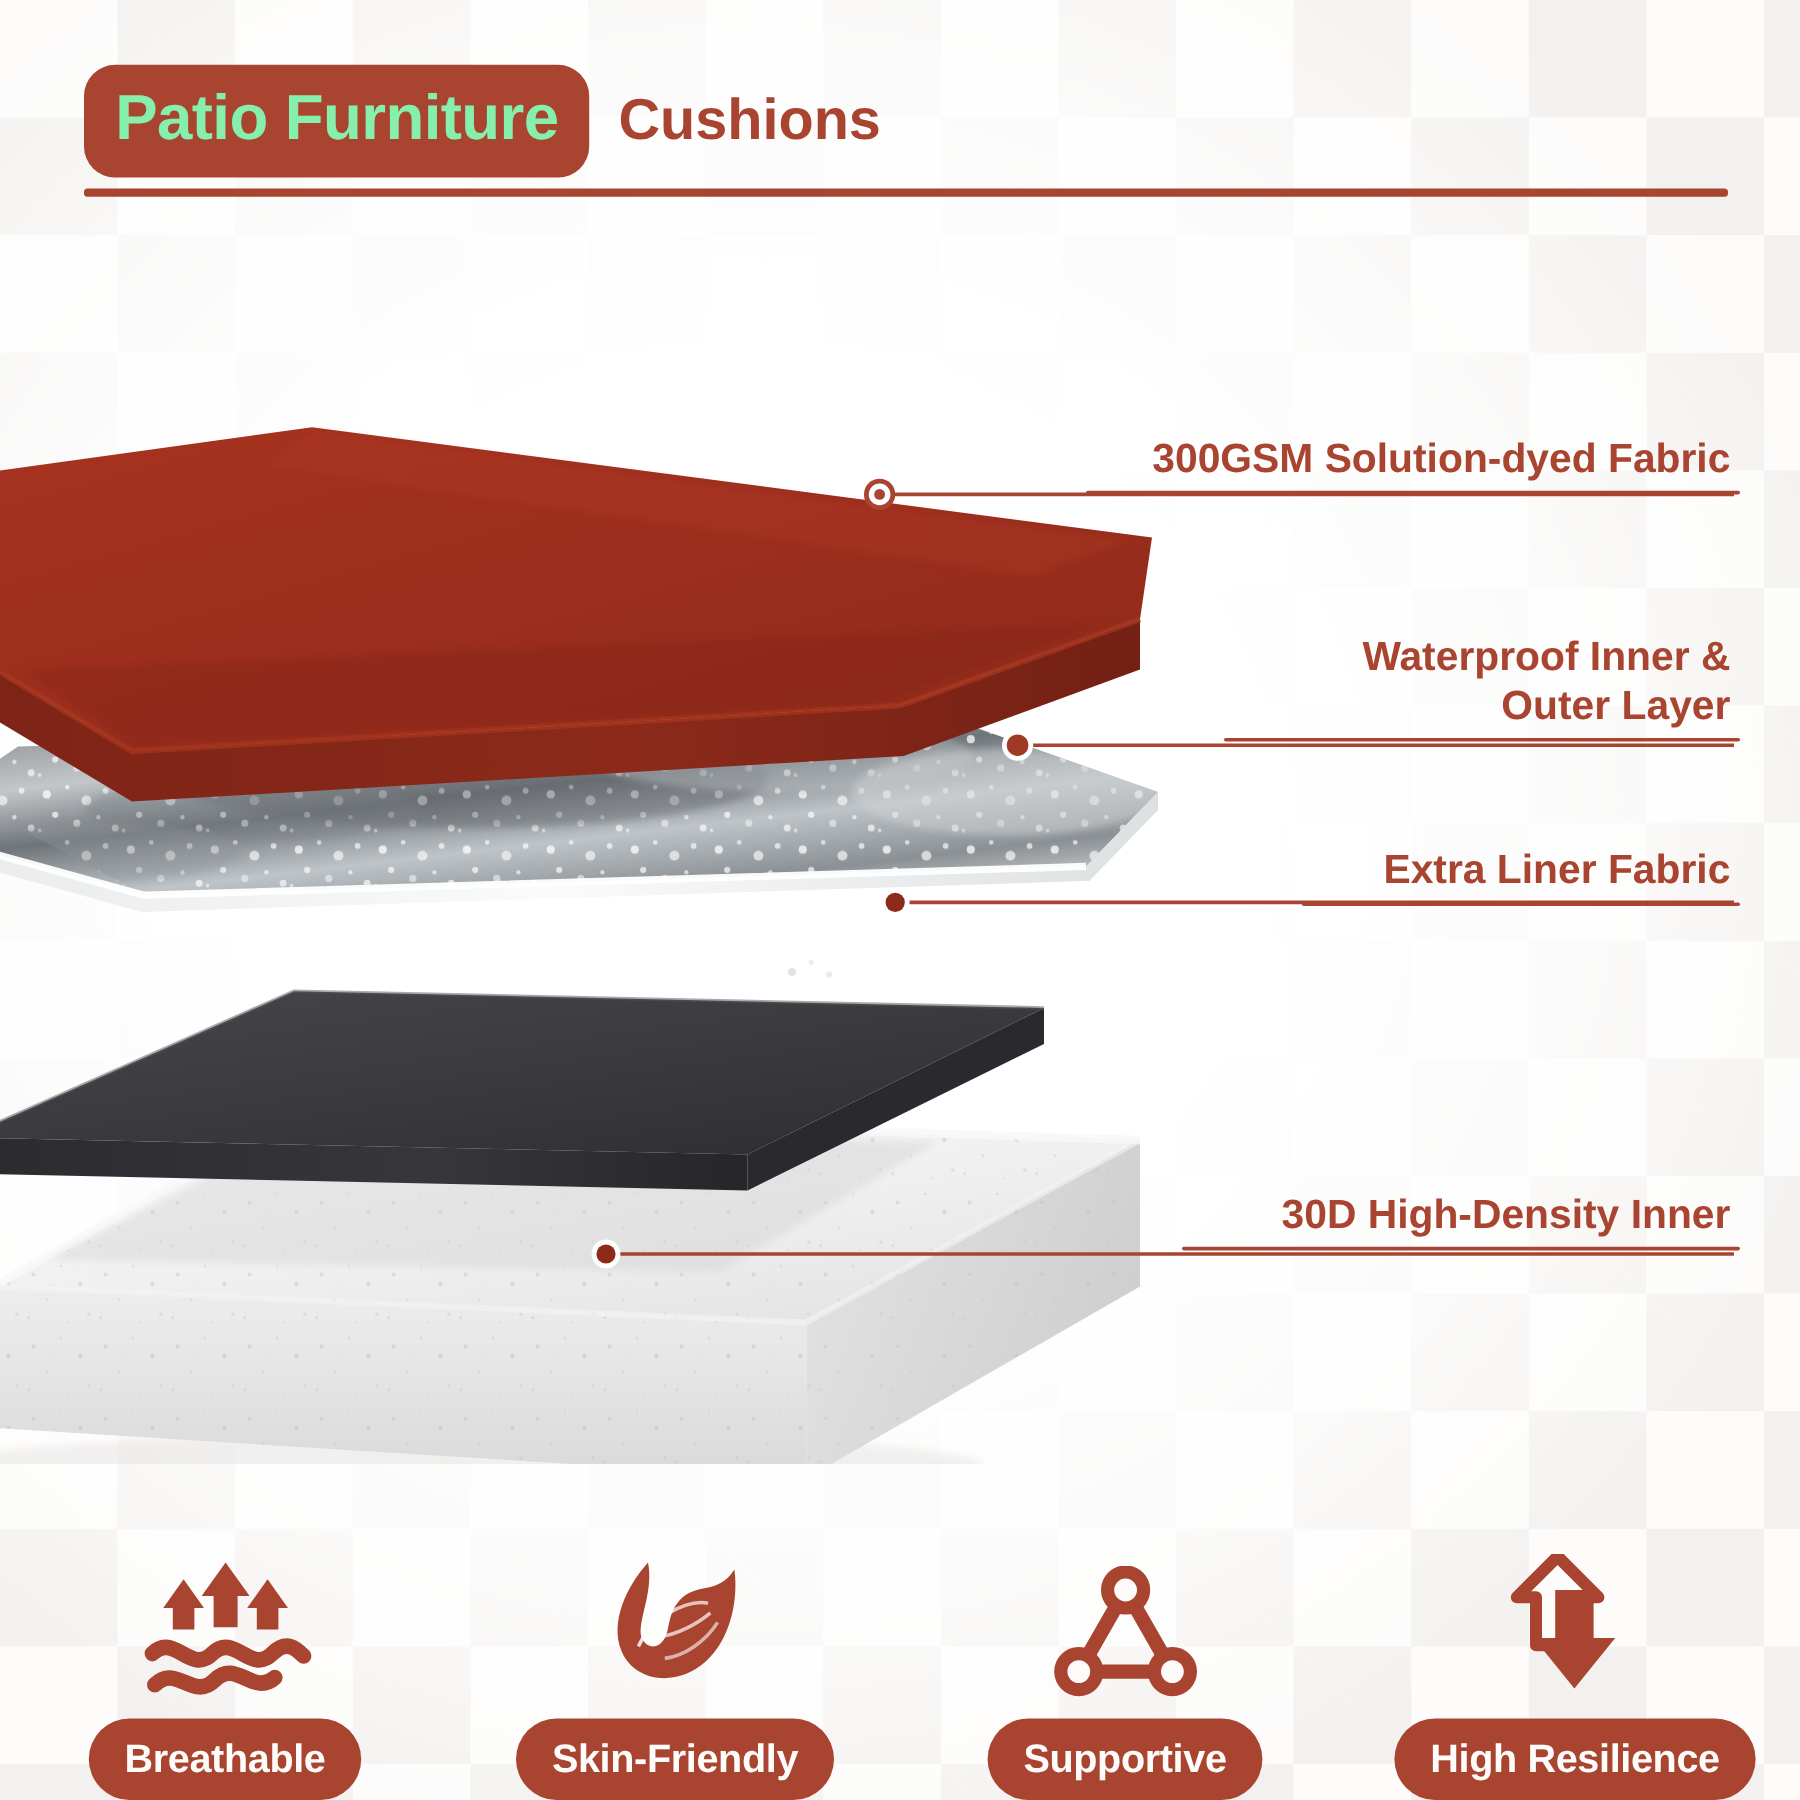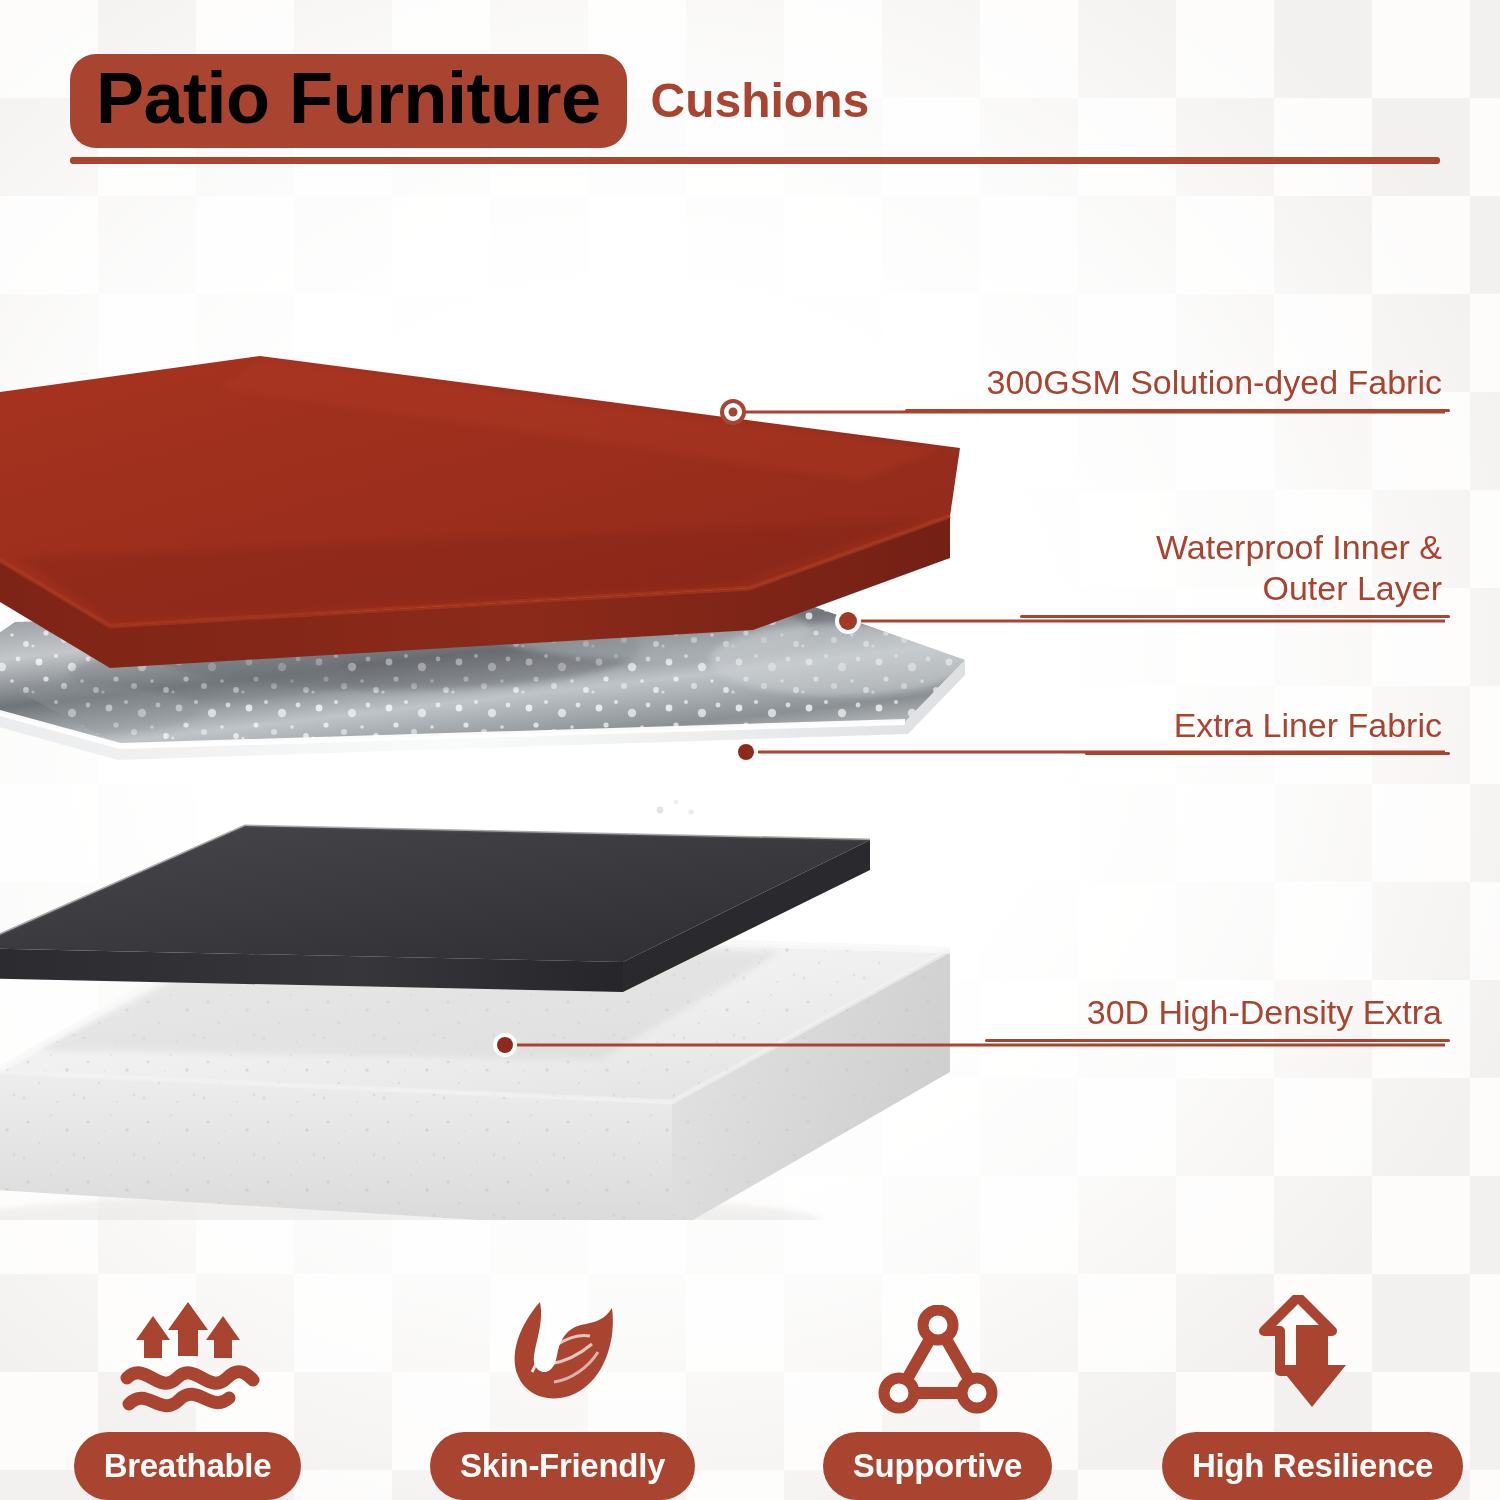--- a/index.html
+++ b/index.html
@@ -40,22 +40,22 @@
     height:98px;
   }
   .title-chip{
     background:#A8442F;
     border-radius:26px;
     padding:4px 26px 10px 26px;
     height:94px;
     display:flex; align-items:center;
   }
   .title-chip span{
-    color:#000000;
-    font-size:72px;
+    color:#86efac;
+    font-size:53px;
     font-weight:bold;
     letter-spacing:-0.5px;
     line-height:1;
     white-space:nowrap;
   }
   .title-tail{
     color:#A8442F;
     font-size:48px;
     font-weight:bold;
     line-height:1;
@@ -80,21 +80,21 @@
 
   
   .callout{
     position:absolute;
     z-index:25;
     text-align:right;
   }
   .callout .ctext{
     color:#A8442F;
     font-size:34px;
-    font-weight:normal;
+    font-weight:bold;
     line-height:1.2;
     white-space:pre-line;
     padding-right:8px;
     padding-bottom:6px;
   }
   .callout .cline{
     height:3px;
     background:#A8442F;
     width:100%;
     border-radius:2px;
@@ -346,21 +346,21 @@
 Outer Layer</div>
   <div class="cline"></div>
 </div>
 
 <div class="callout" id="callout-2">
   <div class="ctext">Extra Liner Fabric</div>
   <div class="cline"></div>
 </div>
 
 <div class="callout" id="callout-3">
-  <div class="ctext">30D High-Density Extra</div>
+  <div class="ctext">30D High-Density Inner</div>
   <div class="cline"></div>
 </div>
 
 <div class="features">
 
   <div class="feature">
     <div class="ficon">
       <svg width="150" height="120" viewBox="0 0 150 120">
 
         <path d="M75 2 L95 30 L85 30 L85 56 L65 56 L65 30 L55 30 Z" fill="#A8442F"></path>

